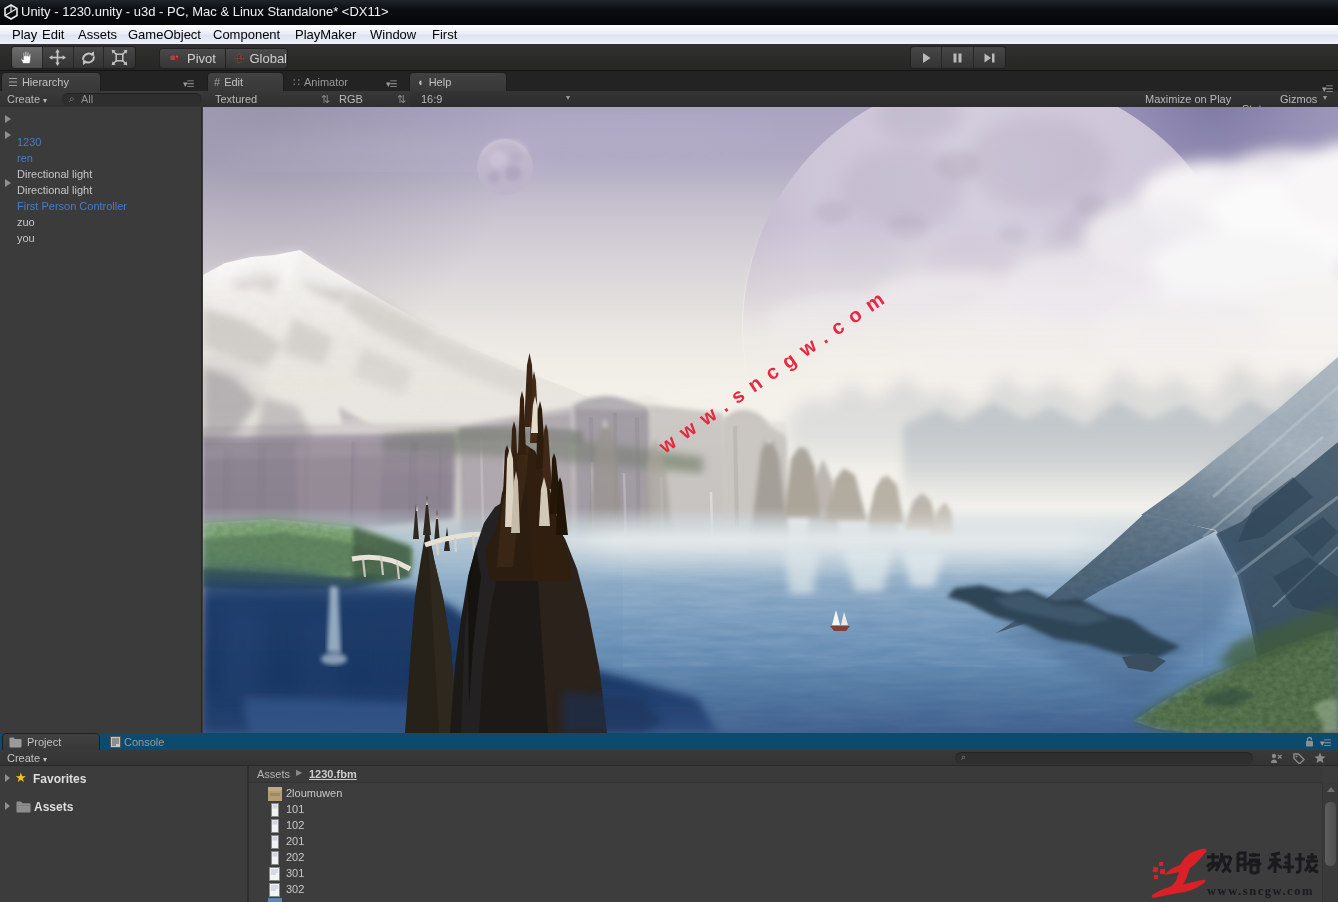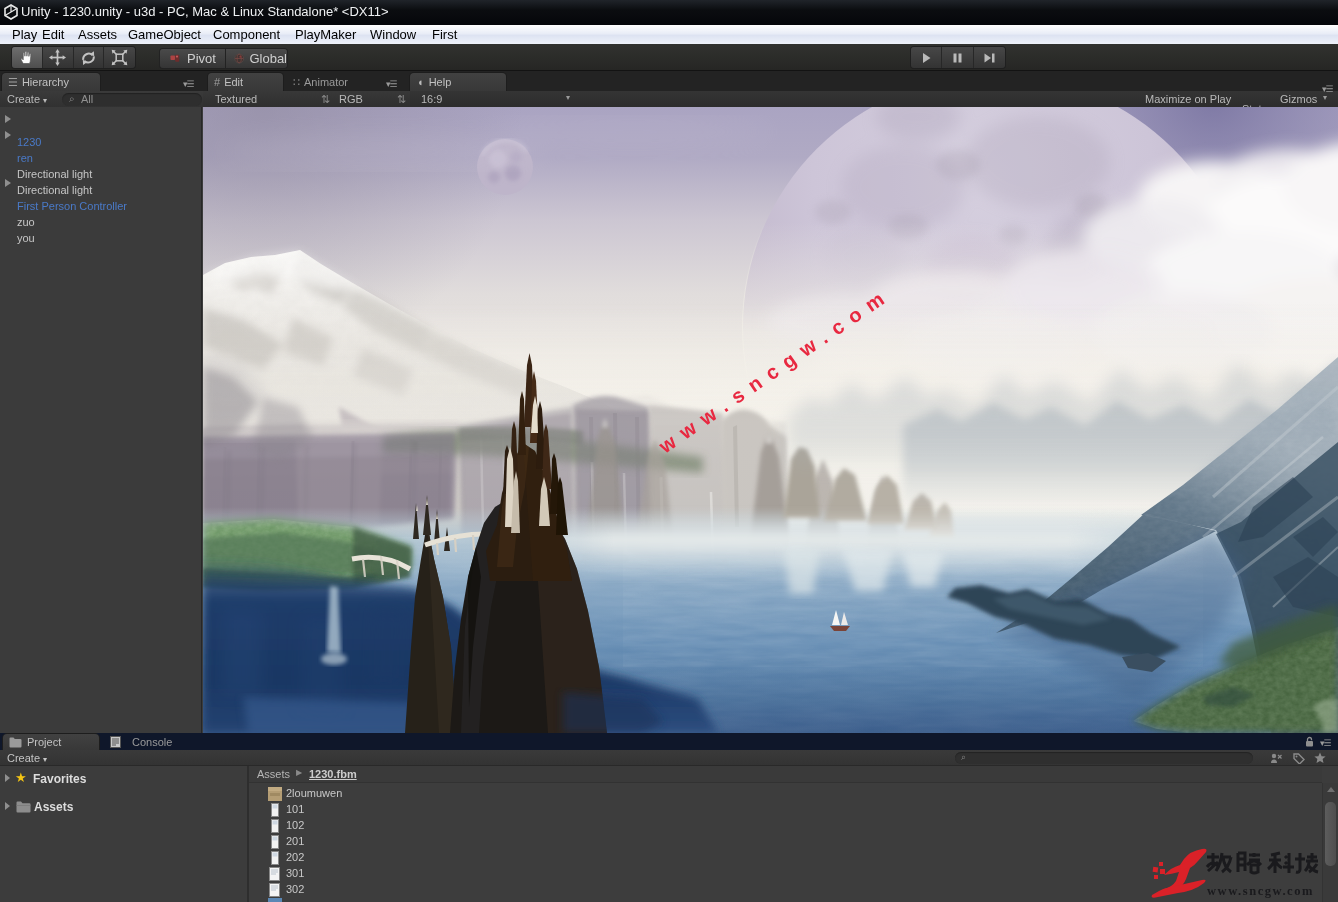--- a/index.html
+++ b/index.html
@@ -38,21 +38,21 @@
     color:#b9b9b9;font-size:11px;}
   .vmenu{position:absolute;color:#9a9a9a;font-size:9px;letter-spacing:-1px;}
   
   #hier{left:0;top:107px;width:202px;height:626px;background:#3b3b3b;border-right:1px solid #272727;box-sizing:border-box;}
   .hrow{position:absolute;left:0;width:202px;height:16px;font-size:11px;color:#c6c6c6;}
   .hrow .tri{position:absolute;left:5px;top:4px;width:0;height:0;
     border-left:6px solid #8f8f8f;border-top:4px solid transparent;border-bottom:4px solid transparent;}
   .hrow .lbl{position:absolute;left:17px;top:1px;margin-top:24px;}
   .blue{color:#4a7ac8;}
   
-  #projtabs{left:0;top:733px;width:1338px;height:17px;background:#0f172a;}
+  #projtabs{left:0;top:733px;width:1338px;height:17px;background:#0c4a6e;}
   #createrow{left:0;top:750px;width:1338px;height:16px;background:linear-gradient(#3a3a3a,#333);
      border-bottom:1px solid #292929;box-sizing:border-box;color:#c5c5c5;font-size:11px;}
   #pleft{left:0;top:766px;width:247px;height:136px;background:#3c3c3c;}
   #pdivider{left:247px;top:766px;width:2px;height:136px;background:#2e2e2e;}
   #pright{left:249px;top:766px;width:1073px;height:136px;background:#3d3d3d;}
   #crumb{left:249px;top:766px;width:1073px;height:17px;background:#3a3a3a;border-bottom:1px solid #323232;
      box-sizing:border-box;color:#b5b5b5;font-size:11px;}
   .prow{position:absolute;height:16px;font-size:11px;color:#c8c8c8;text-align:right;}
   #pscroll{left:1322px;top:783px;width:16px;height:119px;background:#3a3a3a;border-left:1px solid #333;box-sizing:border-box;}
   #pthumb{left:1325px;top:802px;width:11px;height:64px;background:linear-gradient(90deg,#5d5d5d,#4e4e4e);border-radius:5px;}
@@ -673,21 +673,21 @@
     <svg style="margin-left:6px" width="13" height="11" viewBox="0 0 13 11">
         <path d="M0.5 1.5 Q0.5 0.5 1.5 0.5 L4.5 0.5 L5.8 2 L11.5 2 Q12.5 2 12.5 3 L12.5 9.5 Q12.5 10.5 11.5 10.5 L1.5 10.5 Q0.5 10.5 0.5 9.5 Z" fill="#9a9a9a"></path>
       </svg>
       <span style="margin-left:5px">Project</span>
     </div>
   <div class="tabghost" style="left:110px;top:1px;height:16px">
       <svg width="11" height="12" viewBox="0 0 11 12">
         <rect x="0.5" y="0.5" width="10" height="11" fill="#c8c8c8" stroke="#555"></rect>
         <path d="M2 3 H9 M2 5 H9 M2 7 H9 M2 9 H6" stroke="#555" stroke-width="1"></path>
       </svg>
-      <span style="margin-left:11px">Console</span>
+      <span style="margin-left:3px">Console</span>
     </div>
   <svg style="position:absolute;left:1304px;top:3px" width="11" height="11" viewBox="0 0 11 11">
       <rect x="2" y="5" width="7" height="5.5" rx="1" fill="#8f8f8f"></rect>
       <path d="M3.5 5 V3.5 A2 2 0 0 1 7.5 3.5 L7.5 4.2" fill="none" stroke="#8f8f8f" stroke-width="1.3"></path>
     </svg>
   <div class="vmenu" style="left:1320px;top:5px">▾☰</div>
 </div>
 
 <div class="abs" id="createrow">
   <span style="position:absolute;left:7px;top:2px">Create <span style="font-size:8px">▾</span></span>

